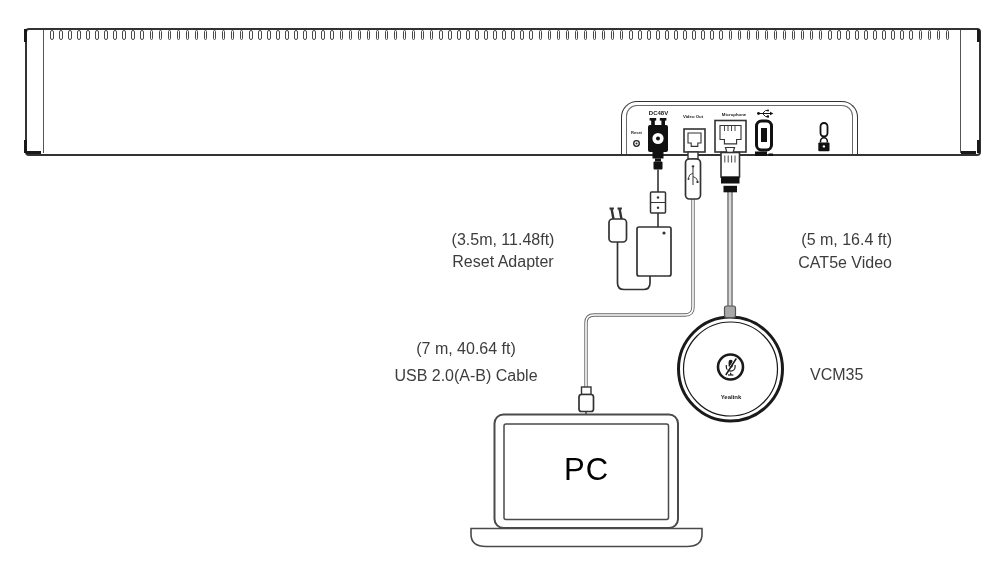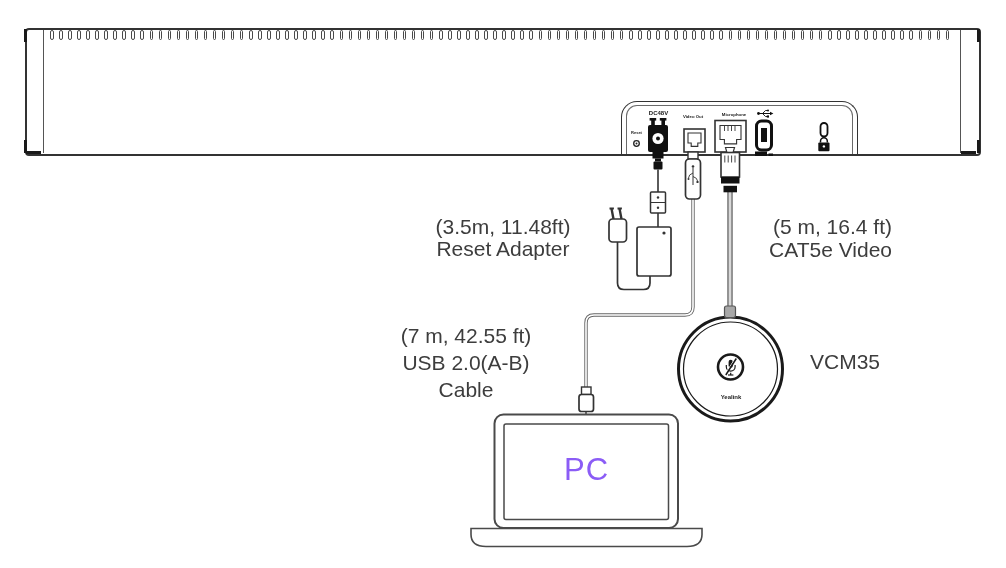--- a/index.html
+++ b/index.html
@@ -28,27 +28,27 @@
          border-radius:11px 11px 0 0;}
 
   
   .plabel{text-align:center;color:#222;font-weight:bold;line-height:1;}
   .lbl-reset{left:626px;top:131px;width:21px;font-size:4px;}
   .lbl-dc{left:642px;top:110px;width:33px;font-size:6px;}
   .lbl-vout{left:678px;top:114.5px;width:30px;font-size:4.3px;}
   .lbl-mic{left:716px;top:113px;width:36px;font-size:4.3px;}
 
   
-  .note{font-size:21px;line-height:22px;color:#3d3d3d;}
+  .note{font-size:16px;line-height:22px;color:#3d3d3d;margin-top:13px;}
   .note-power{left:420px;top:216px;width:166px;text-align:center;}
   .note-usb{left:377px;top:322px;width:178px;text-align:center;line-height:27px;}
   .note-cat5{left:752px;top:215px;width:140px;text-align:right;line-height:23px;}
   .note-vcm{left:810px;top:351px;width:90px;text-align:left;}
   .pc-label{left:504px;top:452px;width:165px;text-align:center;
-            font-size:31px;color:#8b5cf6;letter-spacing:1px;}
+            font-size:31px;color:#000000;letter-spacing:1px;}
   .yealink-label{left:711px;top:394px;width:40px;text-align:center;
             font-size:6px;font-weight:bold;color:#222;}
 
   svg.art{left:0;top:0;width:1006px;height:568px;pointer-events:none;}
 </style>
 </head>
 <body>
 
 <div class="abs bar"></div>
 <div class="abs endcap-line" style="left:43px;"></div>
@@ -304,19 +304,19 @@
   <div>(3.5m, 11.48ft)</div>
   <div>Reset Adapter</div>
 </div>
 
 <div class="abs note note-cat5">
   <div>(5 m, 16.4 ft)</div>
   <div>CAT5e Video</div>
 </div>
 
 <div class="abs note note-usb">
-  <div>(7 m, 42.55 ft)</div>
+  <div>(7 m, 40.64 ft)</div>
   <div>USB 2.0(A-B) Cable</div>
 </div>
 
 <div class="abs note note-vcm">VCM35</div>
 <div class="abs yealink-label">Yealink</div>
 <div class="abs pc-label">PC</div>
 
 </body></html>

